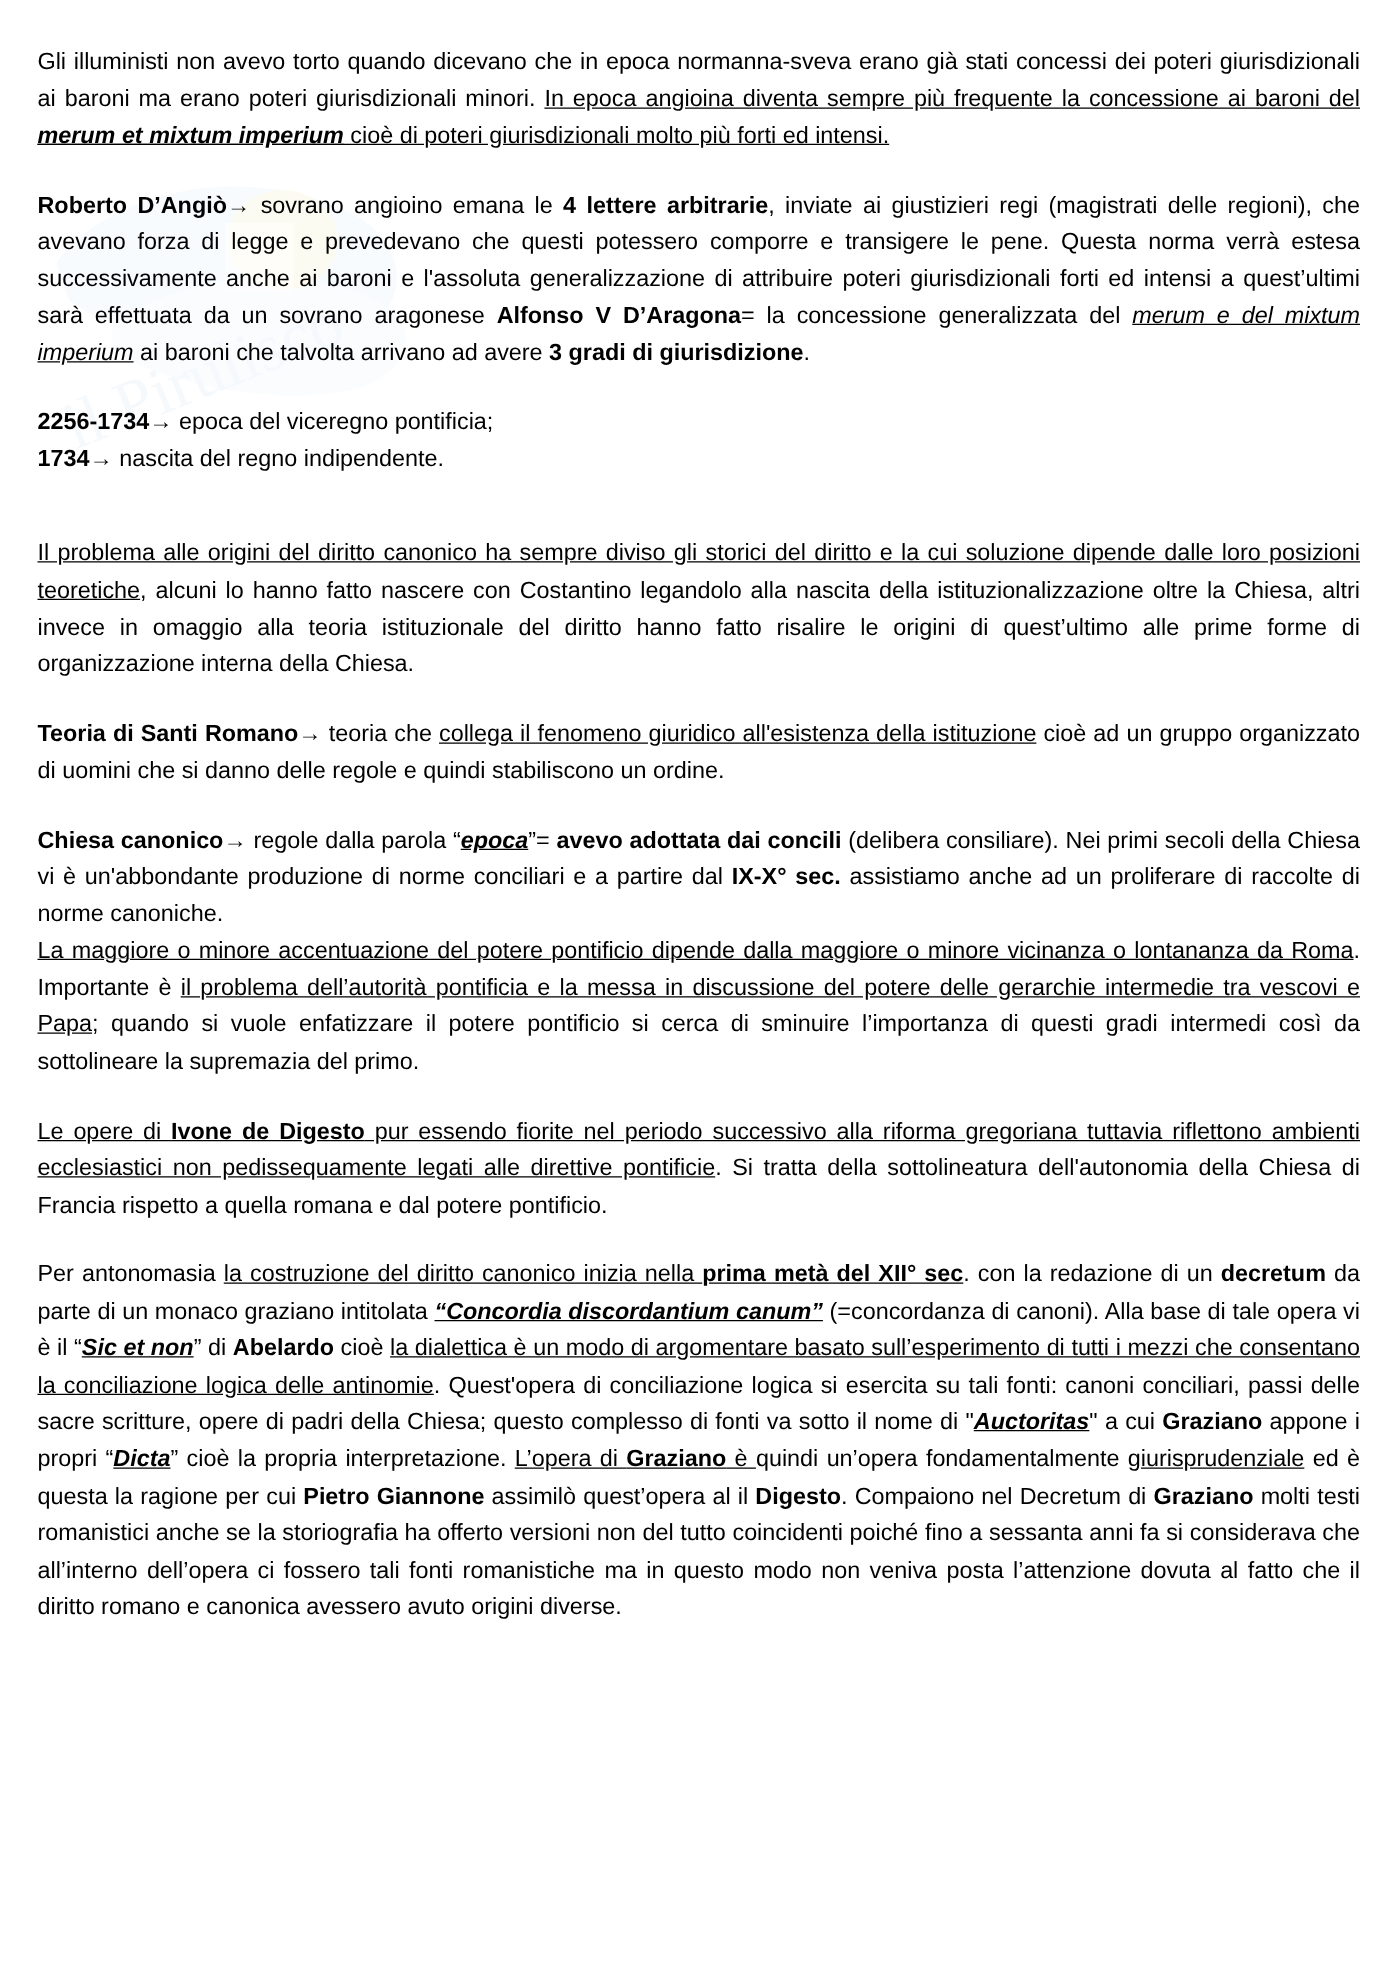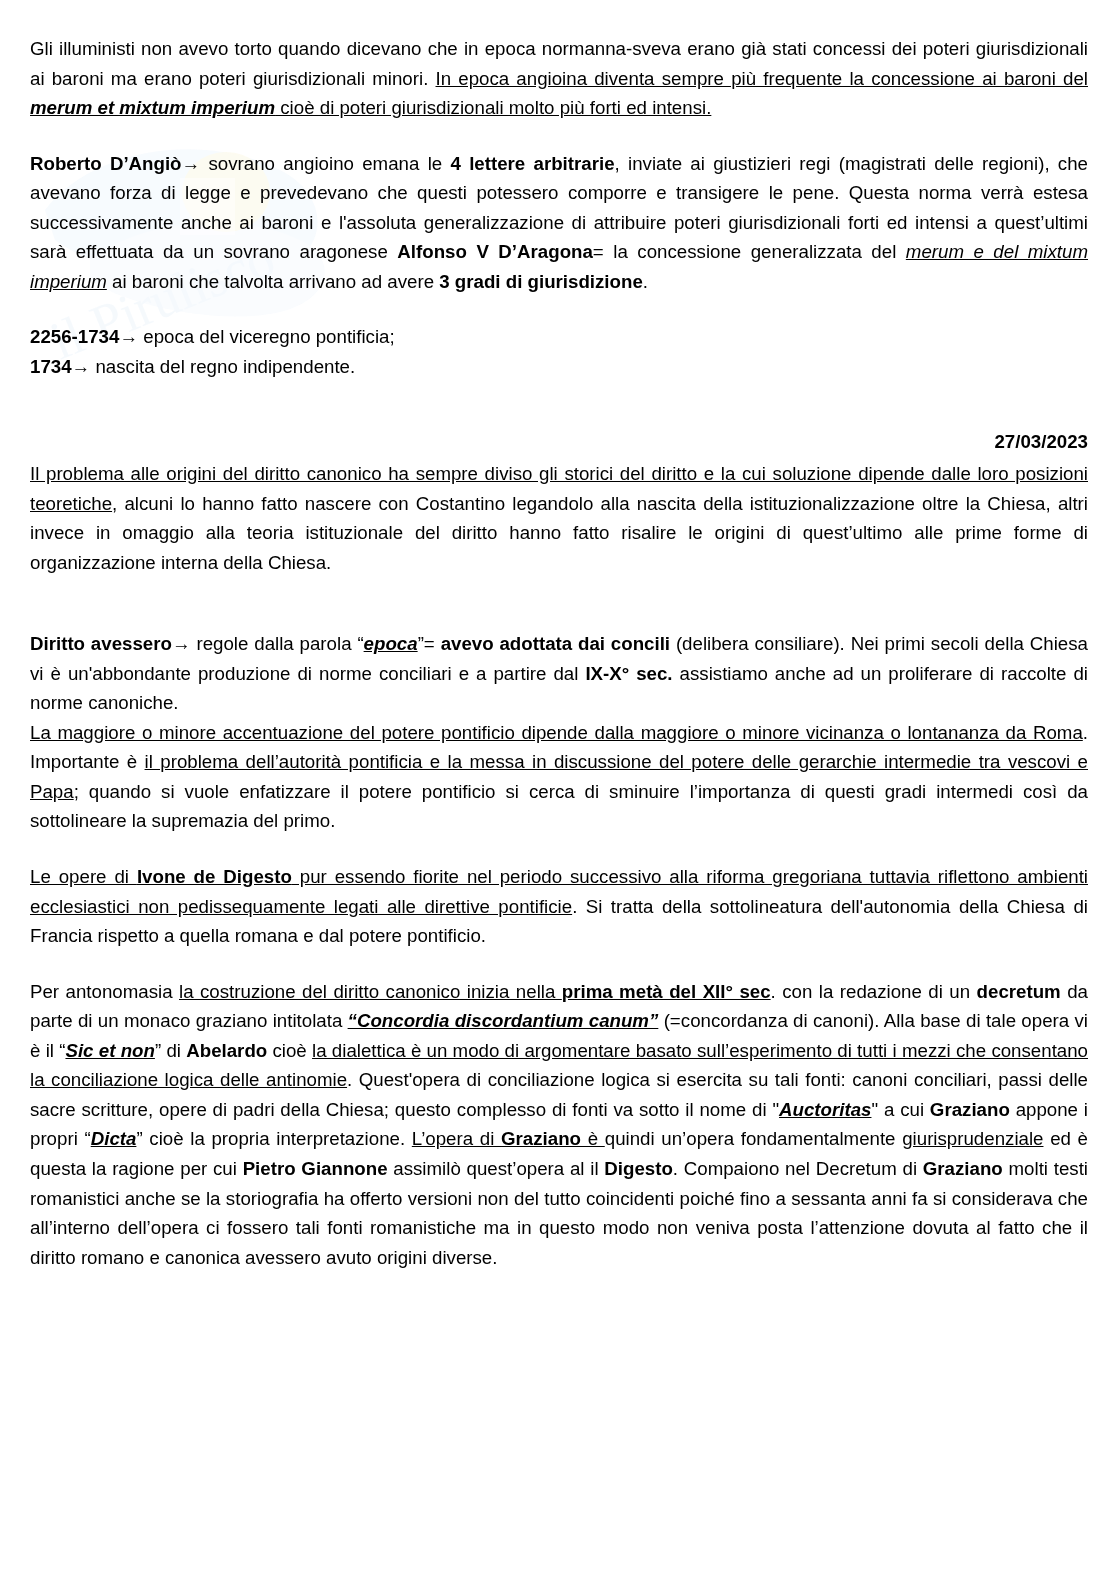--- a/index.html
+++ b/index.html
@@ -84,30 +84,30 @@
 
     <div class="gap"></div>
 
     <div class="dates">
       <p><b>2256-1734</b><span>→ epoca del viceregno pontificia;</span></p>
       <p><b>1734</b><span>→ nascita del regno indipendente.</span></p>
     </div>
 
     <div class="gap-lg"></div>
 
-    <p class="date-line">27/03/2023</p>
 
     <p><span class="u">Il problema alle origini del diritto canonico ha sempre diviso gli storici del diritto e la cui soluzione dipende dalle loro posizioni teoretiche</span><span>, alcuni lo hanno fatto nascere con Costantino legandolo alla nascita della istituzionalizzazione oltre la Chiesa, altri invece in omaggio alla teoria istituzionale del diritto hanno fatto risalire le origini di quest’ultimo alle prime forme di organizzazione interna della Chiesa.</span></p>
 
     <div class="gap"></div>
 
+    <p><b>Teoria di Santi Romano</b><span>→ teoria che </span><span class="u">collega il fenomeno giuridico all'esistenza della istituzione</span><span> cioè ad un gruppo organizzato di uomini che si danno delle regole e quindi stabiliscono un ordine.</span></p>
 
     <div class="gap"></div>
 
-    <p><b>Diritto avessero</b><span>→ regole dalla parola “</span><b><i>epoca</i></b><span>”= </span><b>avevo adottata dai concili</b><span> (delibera consiliare). Nei primi secoli della Chiesa vi è un'abbondante produzione di norme conciliari e a partire dal </span><b>IX-X° sec.</b><span> assistiamo anche ad un proliferare di raccolte di norme canoniche.</span></p>
+    <p><b>Chiesa canonico</b><span>→ regole dalla parola “</span><b><i>epoca</i></b><span>”= </span><b>avevo adottata dai concili</b><span> (delibera consiliare). Nei primi secoli della Chiesa vi è un'abbondante produzione di norme conciliari e a partire dal </span><b>IX-X° sec.</b><span> assistiamo anche ad un proliferare di raccolte di norme canoniche.</span></p>
 
     <p><span class="u">La maggiore o minore accentuazione del potere pontificio dipende dalla maggiore o minore vicinanza o lontananza da Roma</span><span>. Importante è </span><span class="u">il problema dell’autorità pontificia e la messa in discussione del potere delle gerarchie intermedie tra vescovi e Papa</span><span>; quando si vuole enfatizzare il potere pontificio si cerca di sminuire l’importanza di questi gradi intermedi così da sottolineare la supremazia del primo.</span></p>
 
     <div class="gap"></div>
 
     <p><span class="u"><span>Le opere di </span><b>Ivone de Digesto</b><span> pur essendo fiorite nel periodo successivo alla riforma gregoriana tuttavia riflettono ambienti ecclesiastici non pedissequamente legati  alle direttive pontificie</span></span><span>. Si tratta della sottolineatura dell'autonomia della Chiesa di Francia rispetto a quella romana e dal potere pontificio.</span></p>
 
     <div class="gap"></div>
 
     <p><span>Per antonomasia </span><span class="u"><span>la costruzione del diritto canonico inizia nella </span><b>prima metà del XII° sec</b></span><span>. con la redazione di un </span><b>decretum</b><span> da parte di un monaco graziano intitolata </span><b><i>“Concordia discordantium canum”</i></b><span> (=concordanza di canoni). Alla base di tale opera vi è il “</span><b><i>Sic et non</i></b><span>” di </span><b>Abelardo</b><span> cioè </span><span class="u">la dialettica è un modo di argomentare basato sull’esperimento di tutti i mezzi che consentano la conciliazione logica delle antinomie</span><span>. Quest'opera di conciliazione logica si esercita su tali fonti: canoni conciliari, passi delle sacre scritture, opere di padri della Chiesa; questo complesso di fonti va sotto il nome di "</span><b><i>Auctoritas</i></b><span>" a cui </span><b>Graziano</b><span> appone i propri “</span><b><i>Dicta</i></b><span>” cioè la propria interpretazione. </span><span class="u"><span>L’opera di </span><b>Graziano</b><span> è </span></span><span>quindi un’opera fondamentalmente </span><span class="u">giurisprudenziale</span><span> ed è questa la ragione per cui </span><b>Pietro Giannone</b><span> assimilò quest’opera al il </span><b>Digesto</b><span>. Compaiono nel Decretum di </span><b>Graziano</b><span> molti testi romanistici anche se la storiografia ha offerto versioni non del tutto coincidenti poiché fino a sessanta anni fa si considerava che all’interno dell’opera ci fossero tali fonti romanistiche ma in questo modo non veniva posta l’attenzione dovuta al fatto che il diritto romano e canonica avessero avuto origini diverse.</span></p>

